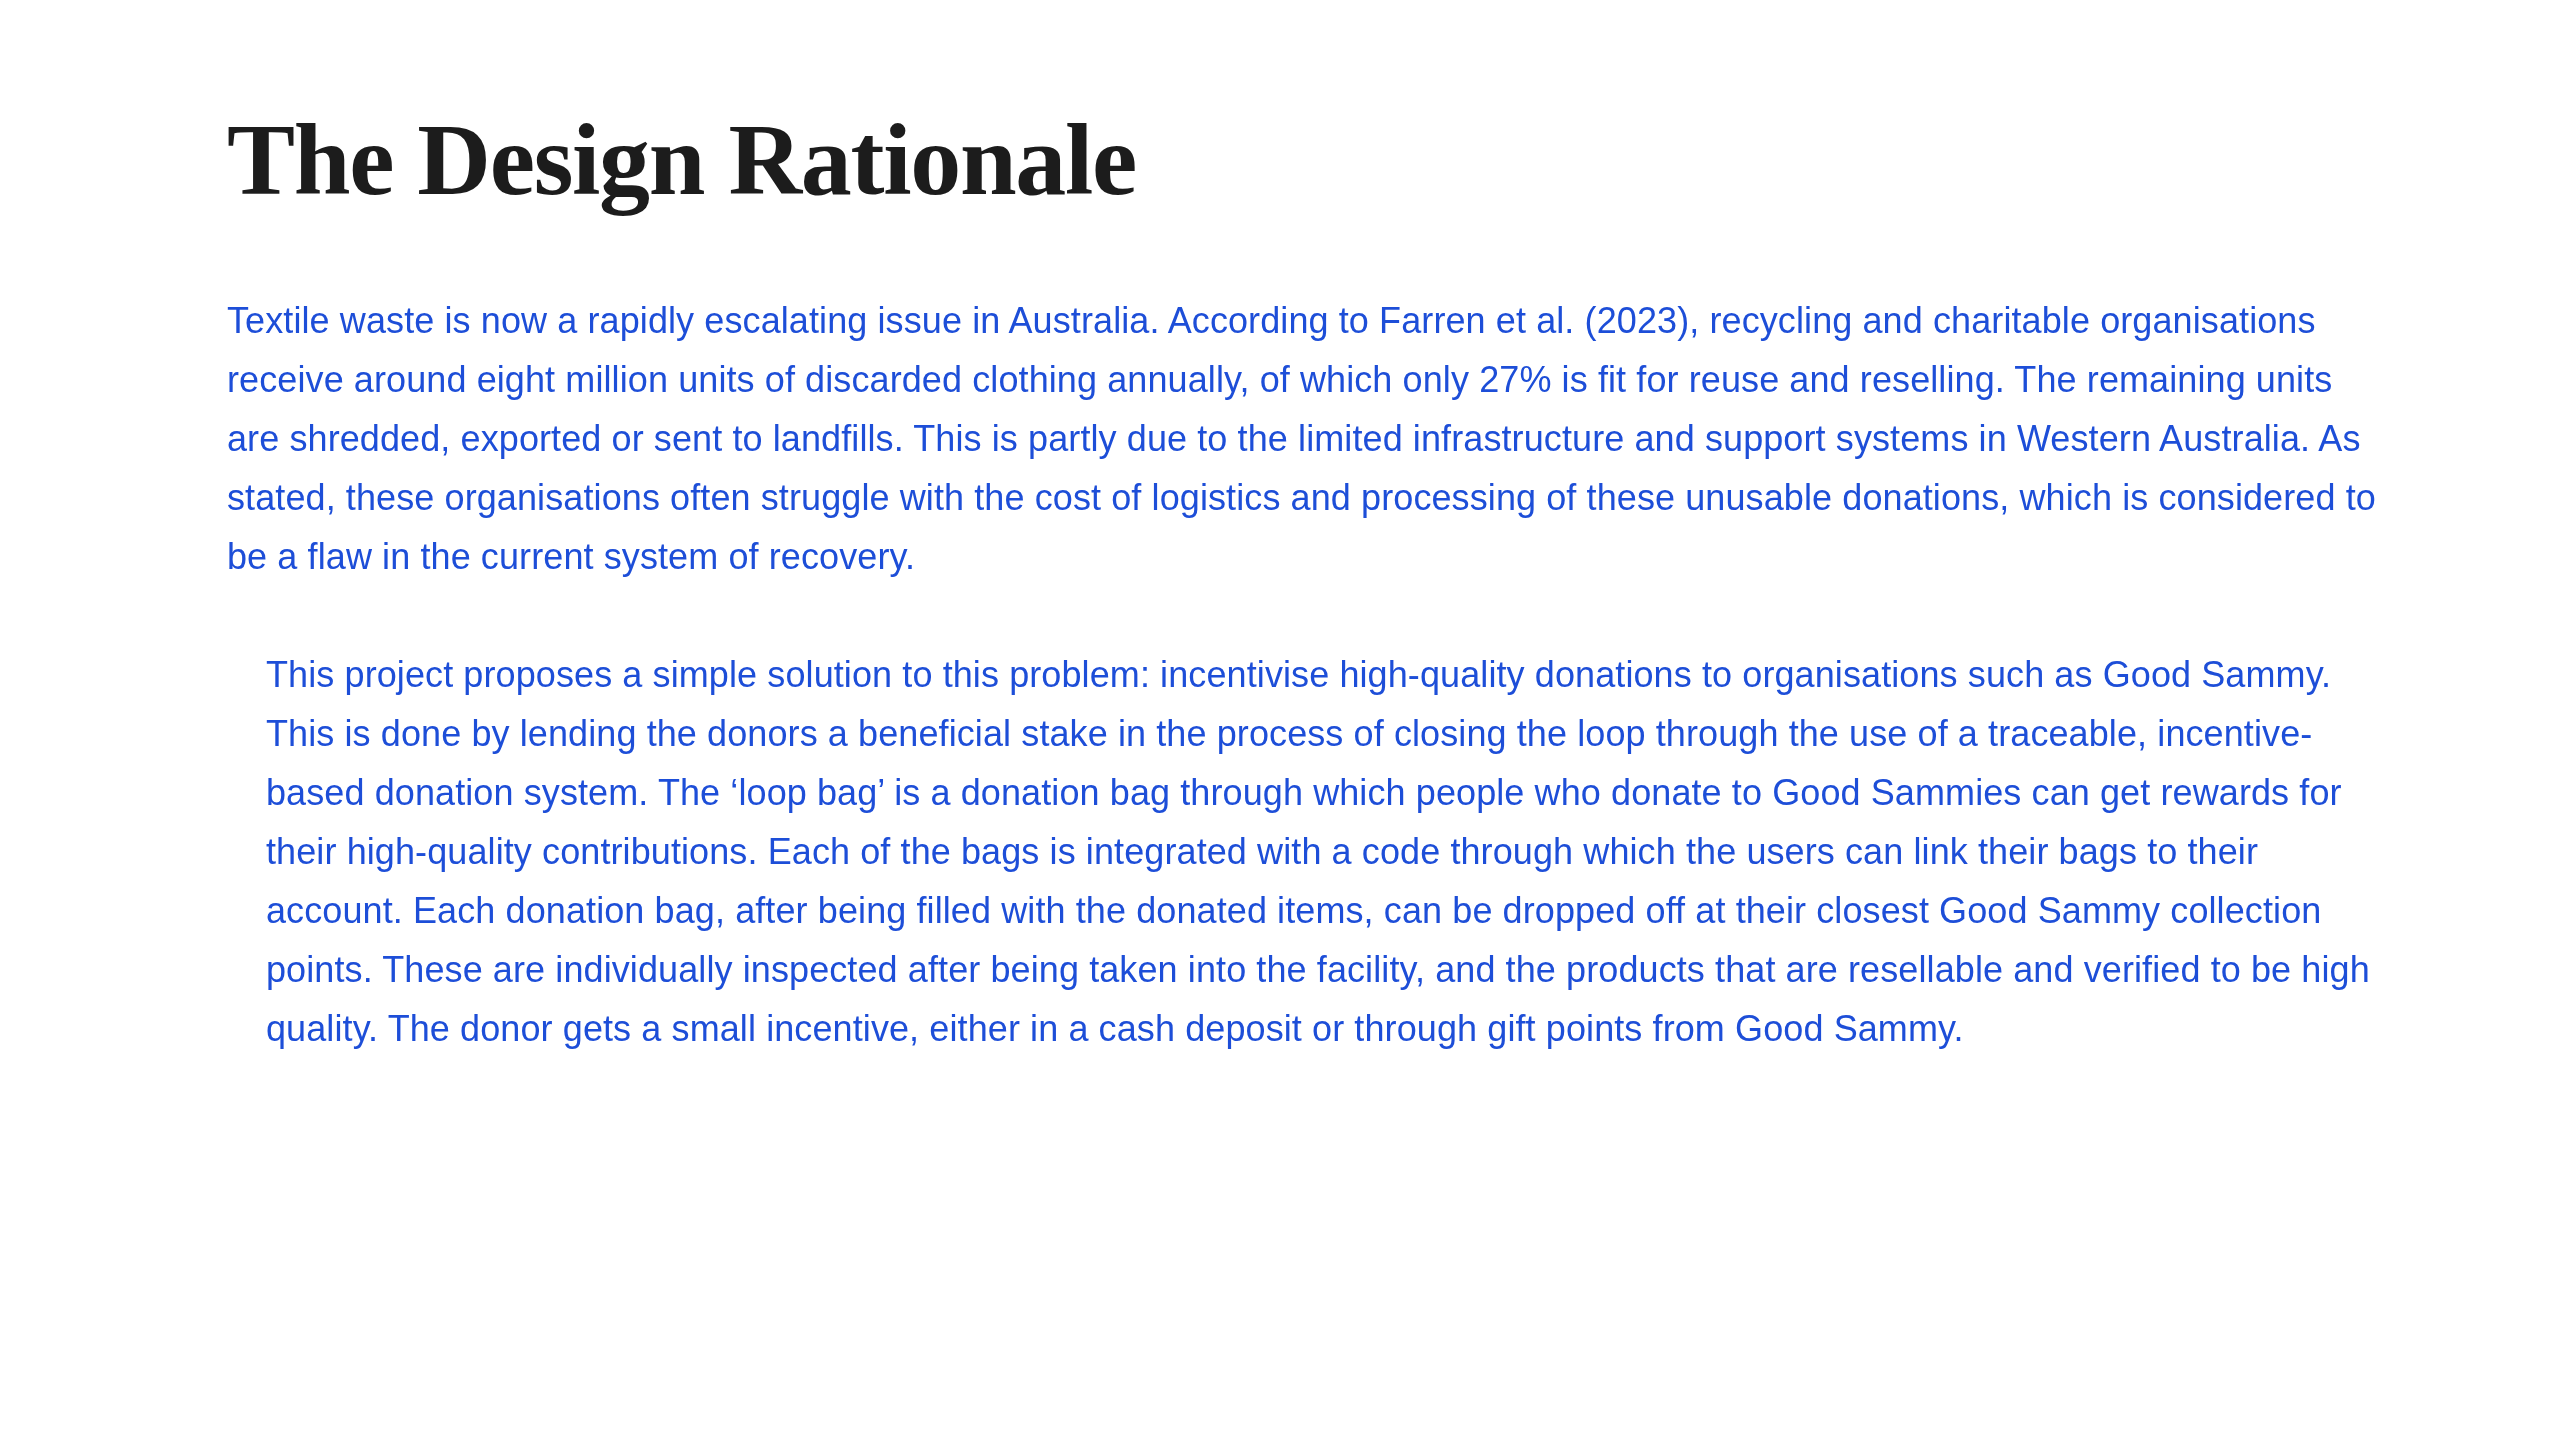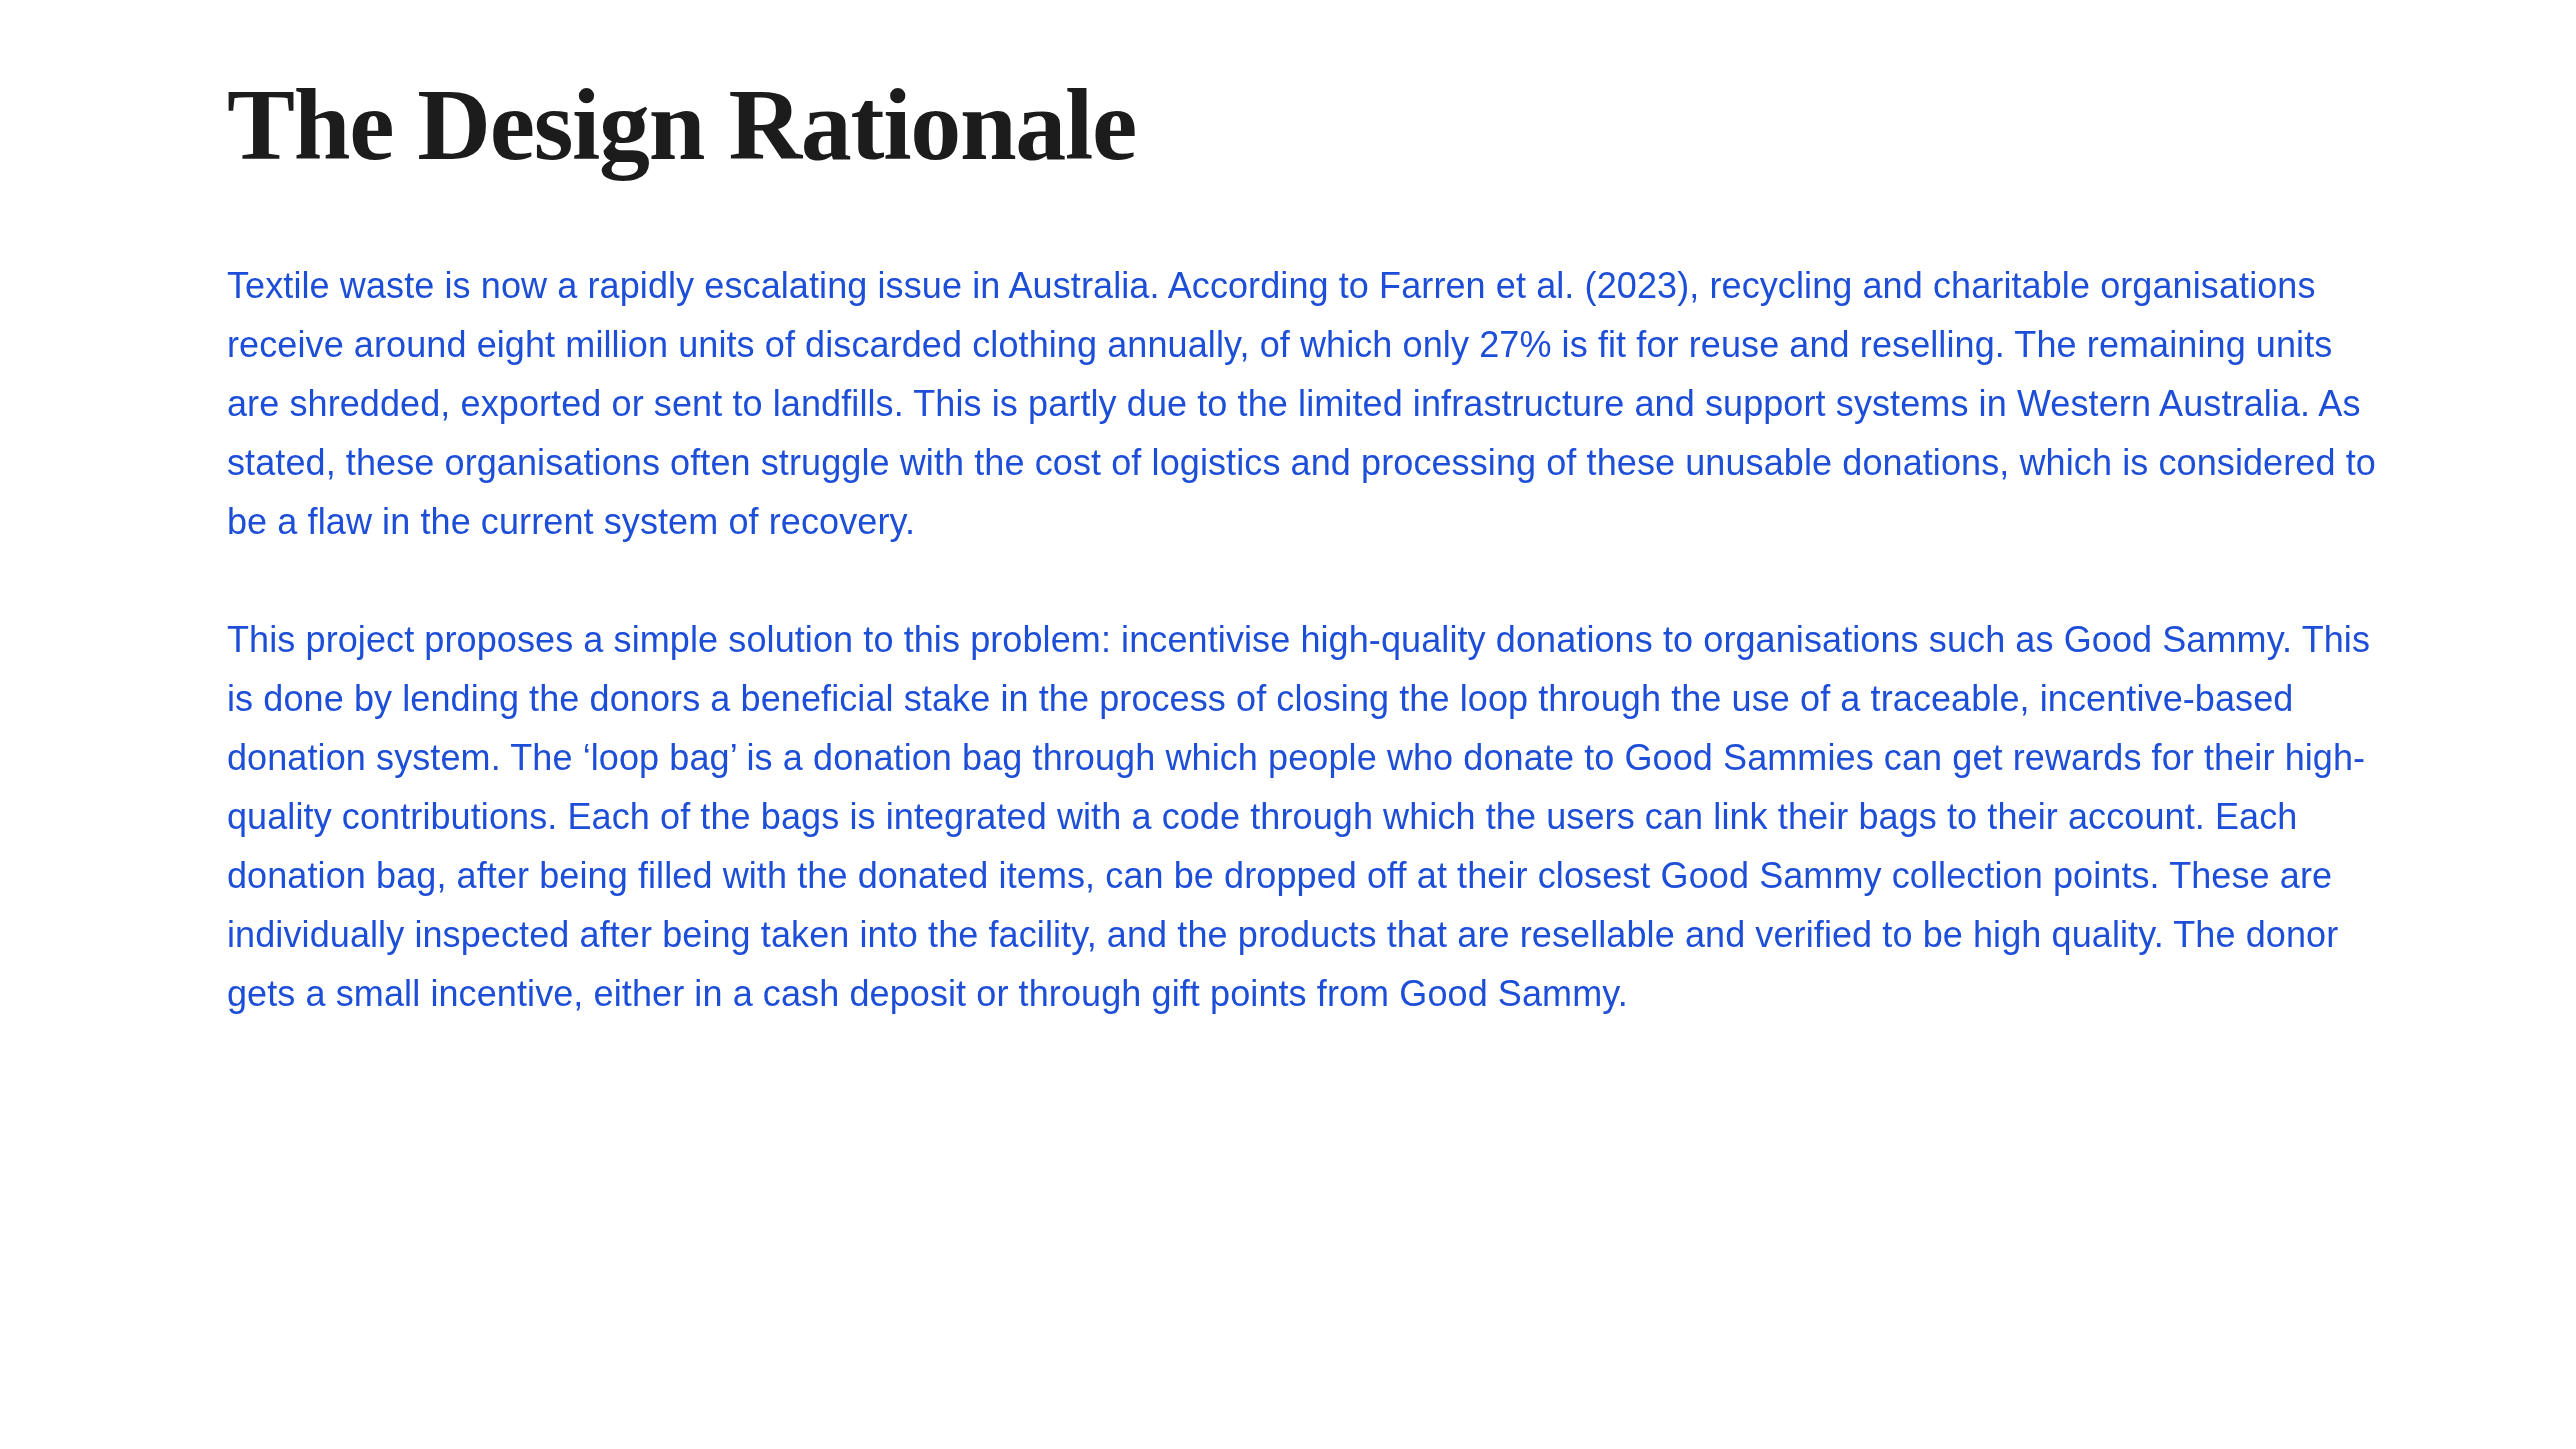--- a/index.html
+++ b/index.html
@@ -11,21 +11,21 @@
     width: 2576px;
     height: 1449px;
     overflow: hidden;
     font-family: "Liberation Sans", sans-serif;
     -webkit-font-smoothing: antialiased;
   }
   .page {
     box-sizing: border-box;
     width: 2576px;
     height: 1449px;
-    padding: 70px 0 0 227px;
+    padding: 105px 0 0 227px;
     background: #ffffff;
   }
   .page-title {
     font-family: "Liberation Serif", "DejaVu Serif", serif;
     font-weight: 700;
     font-size: 102px;
     line-height: 1.08;
     letter-spacing: -1.3px;
     color: #1c1c1c;
     margin: 0 0 0 0;
@@ -37,20 +37,21 @@
   .body-copy p {
     font-family: "Liberation Sans", sans-serif;
     font-size: 36px;
     line-height: 59px;
     letter-spacing: 0.1px;
     color: #1d4ed8;
     margin: 0;
   }
   .body-copy p + p {
     margin-top: 59px;
+    margin-left: 39px;
   }
 </style>
 </head>
 <body>
 
 <div class="page">
   <h1 class="page-title">The Design Rationale</h1>
 
   <div class="body-copy">
     <p>Textile waste is now a rapidly escalating issue in Australia. According to Farren et al. (2023), recycling and charitable organisations receive around eight million units of discarded clothing annually, of which only 27% is fit for reuse and reselling. The remaining units are shredded, exported or sent to landfills. This is partly due to the limited infrastructure and support systems in Western Australia. As stated, these organisations often struggle with the cost of logistics and processing of these unusable donations, which is considered to be a flaw in the current system of recovery.</p>

